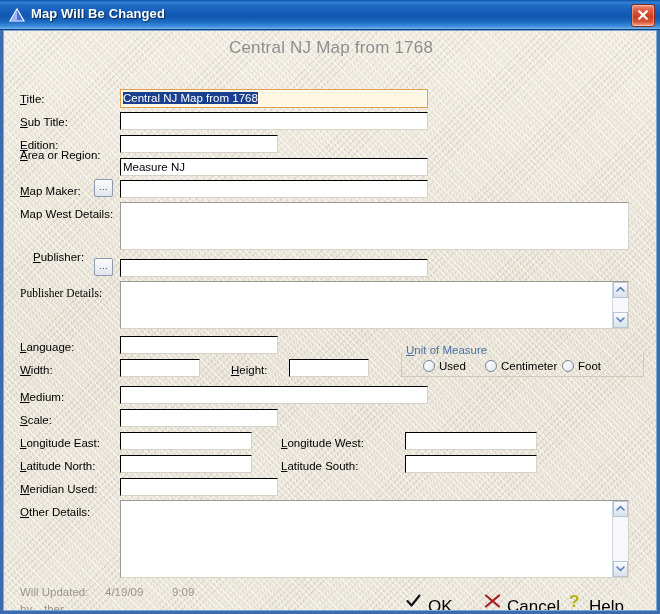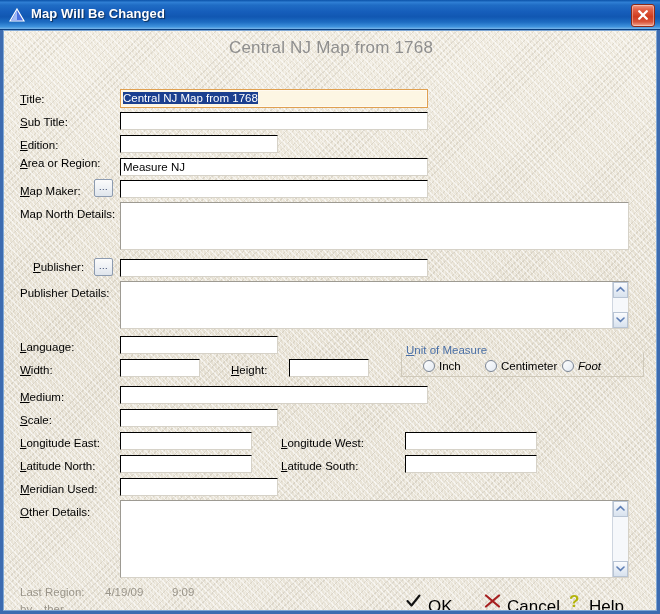--- a/index.html
+++ b/index.html
@@ -252,43 +252,43 @@
     <div class="inp" style="left:116px; top:81px; width:308px; height:18px;">
       <span></span>
     </div>
 
     <span class="lbl" style="left:16px; top:108px;"><u>E</u>dition:</span>
     <div class="inp" style="left:116px; top:104px; width:158px; height:18px;">
       <span></span>
     </div>
 
 
-    <span class="lbl" style="left:16px; top:126px;"><u>A</u>rea or Region:</span>
+    <span class="lbl" style="left:16px; top:118px;"><u>A</u>rea or Region:</span>
     <div class="inp" style="left:116px; top:127px; width:308px; height:18px;">
       <span>Measure NJ</span>
     </div>
 
     <span class="lbl" style="left:16px; top:154px;"><u>M</u>ap Maker:</span>
     <div class="btn-browse" style="left:90px; top:148px;">...</div>
     <div class="inp" style="left:116px; top:149px; width:308px; height:18px;">
       <span></span>
     </div>
 
-    <span class="lbl" style="left:16px; top:177px;">Map North Details:</span>
+    <span class="lbl" style="left:16px; top:177px;">Map West Details:</span>
     <div class="ta" style="left:116px; top:171px; width:509px; height:48px;">
       <span style="position:absolute; left:3px; top:2px; font-size:11.5px;"></span>
     </div>
 
-    <span class="lbl" style="left:16px; top:230px;padding-left:13px;"><u>P</u>ublisher:</span>
+    <span class="lbl" style="left:16px; top:220px;padding-left:13px;"><u>P</u>ublisher:</span>
     <div class="btn-browse" style="left:90px; top:227px;">...</div>
     <div class="inp" style="left:116px; top:228px; width:308px; height:18px;">
       <span></span>
     </div>
 
-    <span class="lbl" style="left:16px; top:256px;">Publisher Details:</span>
+    <span class="lbl" style="left:16px; top:256px;font-family:Liberation Serif, serif;">Publisher Details:</span>
     <div class="ta" style="left:116px; top:250px; width:509px; height:48px;">
       <span style="position:absolute; left:3px; top:2px; font-size:11.5px;"></span>
       <div class="vscroll" style="right:0; top:0; height:46px;">
         <div class="sb-btn" style="top:0;">
           <svg width="9" height="7" viewBox="0 0 9 7">
               <path d="M1 5 L4.5 1.6 L8 5" stroke="#5f7fb5" stroke-width="1.6" fill="none" stroke-linecap="round"></path>
             </svg>
         </div>
         <div class="sb-track" style="top:16px; height:14px;"></div>
         <div class="sb-btn" style="top:30px;">
@@ -310,25 +310,25 @@
     </div>
 
     <span class="lbl" style="left:227px; top:333px;"><u>H</u>eight:</span>
     <div class="inp" style="left:285px; top:328px; width:80px; height:18px;">
       <span></span>
     </div>
 
     <span class="group-legend" style="left:402px; top:313px;"><u>U</u>nit of Measure</span>
     <div class="groupbox" style="left:397px; top:322px; width:243px; height:24px;"></div>
     <div class="radio" style="left:419px; top:329px;"></div>
-    <span class="radio-lbl" style="left:435px; top:329px;">Inch</span>
+    <span class="radio-lbl" style="left:435px; top:329px;">Used</span>
     <div class="radio" style="left:481px; top:329px;"></div>
     <span class="radio-lbl" style="left:497px; top:329px;">Centimeter</span>
     <div class="radio" style="left:558px; top:329px;"></div>
-    <span class="radio-lbl" style="left:574px; top:329px;font-style:italic;">Foot</span>
+    <span class="radio-lbl" style="left:574px; top:329px;">Foot</span>
 
     <span class="lbl" style="left:16px; top:360px;"><u>M</u>edium:</span>
     <div class="inp" style="left:116px; top:355px; width:308px; height:18px;">
       <span></span>
     </div>
 
     <span class="lbl" style="left:16px; top:383px;"><u>S</u>cale:</span>
     <div class="inp" style="left:116px; top:378px; width:158px; height:18px;">
       <span></span>
     </div>
@@ -367,21 +367,21 @@
         </div>
         <div class="sb-track" style="top:16px; height:44px;"></div>
         <div class="sb-btn" style="top:60px;">
           <svg width="9" height="7" viewBox="0 0 9 7">
               <path d="M1 2 L4.5 5.4 L8 2" stroke="#5f7fb5" stroke-width="1.6" fill="none" stroke-linecap="round"></path>
             </svg>
         </div>
       </div>
     </div>
 
-    <span class="lbl lbl-dim" style="left:16px; top:555px;">Last Region:</span>
+    <span class="lbl lbl-dim" style="left:16px; top:555px;">Will Updated:</span>
     <span class="lbl lbl-dim" style="left:101px; top:555px;">4/19/09</span>
     <span class="lbl lbl-dim" style="left:168px; top:555px;">9:09</span>
     <span class="lbl lbl-dim" style="left:16px; top:572px;">by</span>
     <span class="lbl lbl-dim" style="left:40px; top:572px;">ther</span>
 
     <span class="ficon" style="left:402px; top:563px;">
       <svg width="15" height="14" viewBox="0 0 15 14">
         <path d="M1.5 7 L5.5 11.5 L13.5 1.5" stroke="#111111" stroke-width="2.1" fill="none" stroke-linecap="round" stroke-linejoin="round"></path>
       </svg>
     </span>

